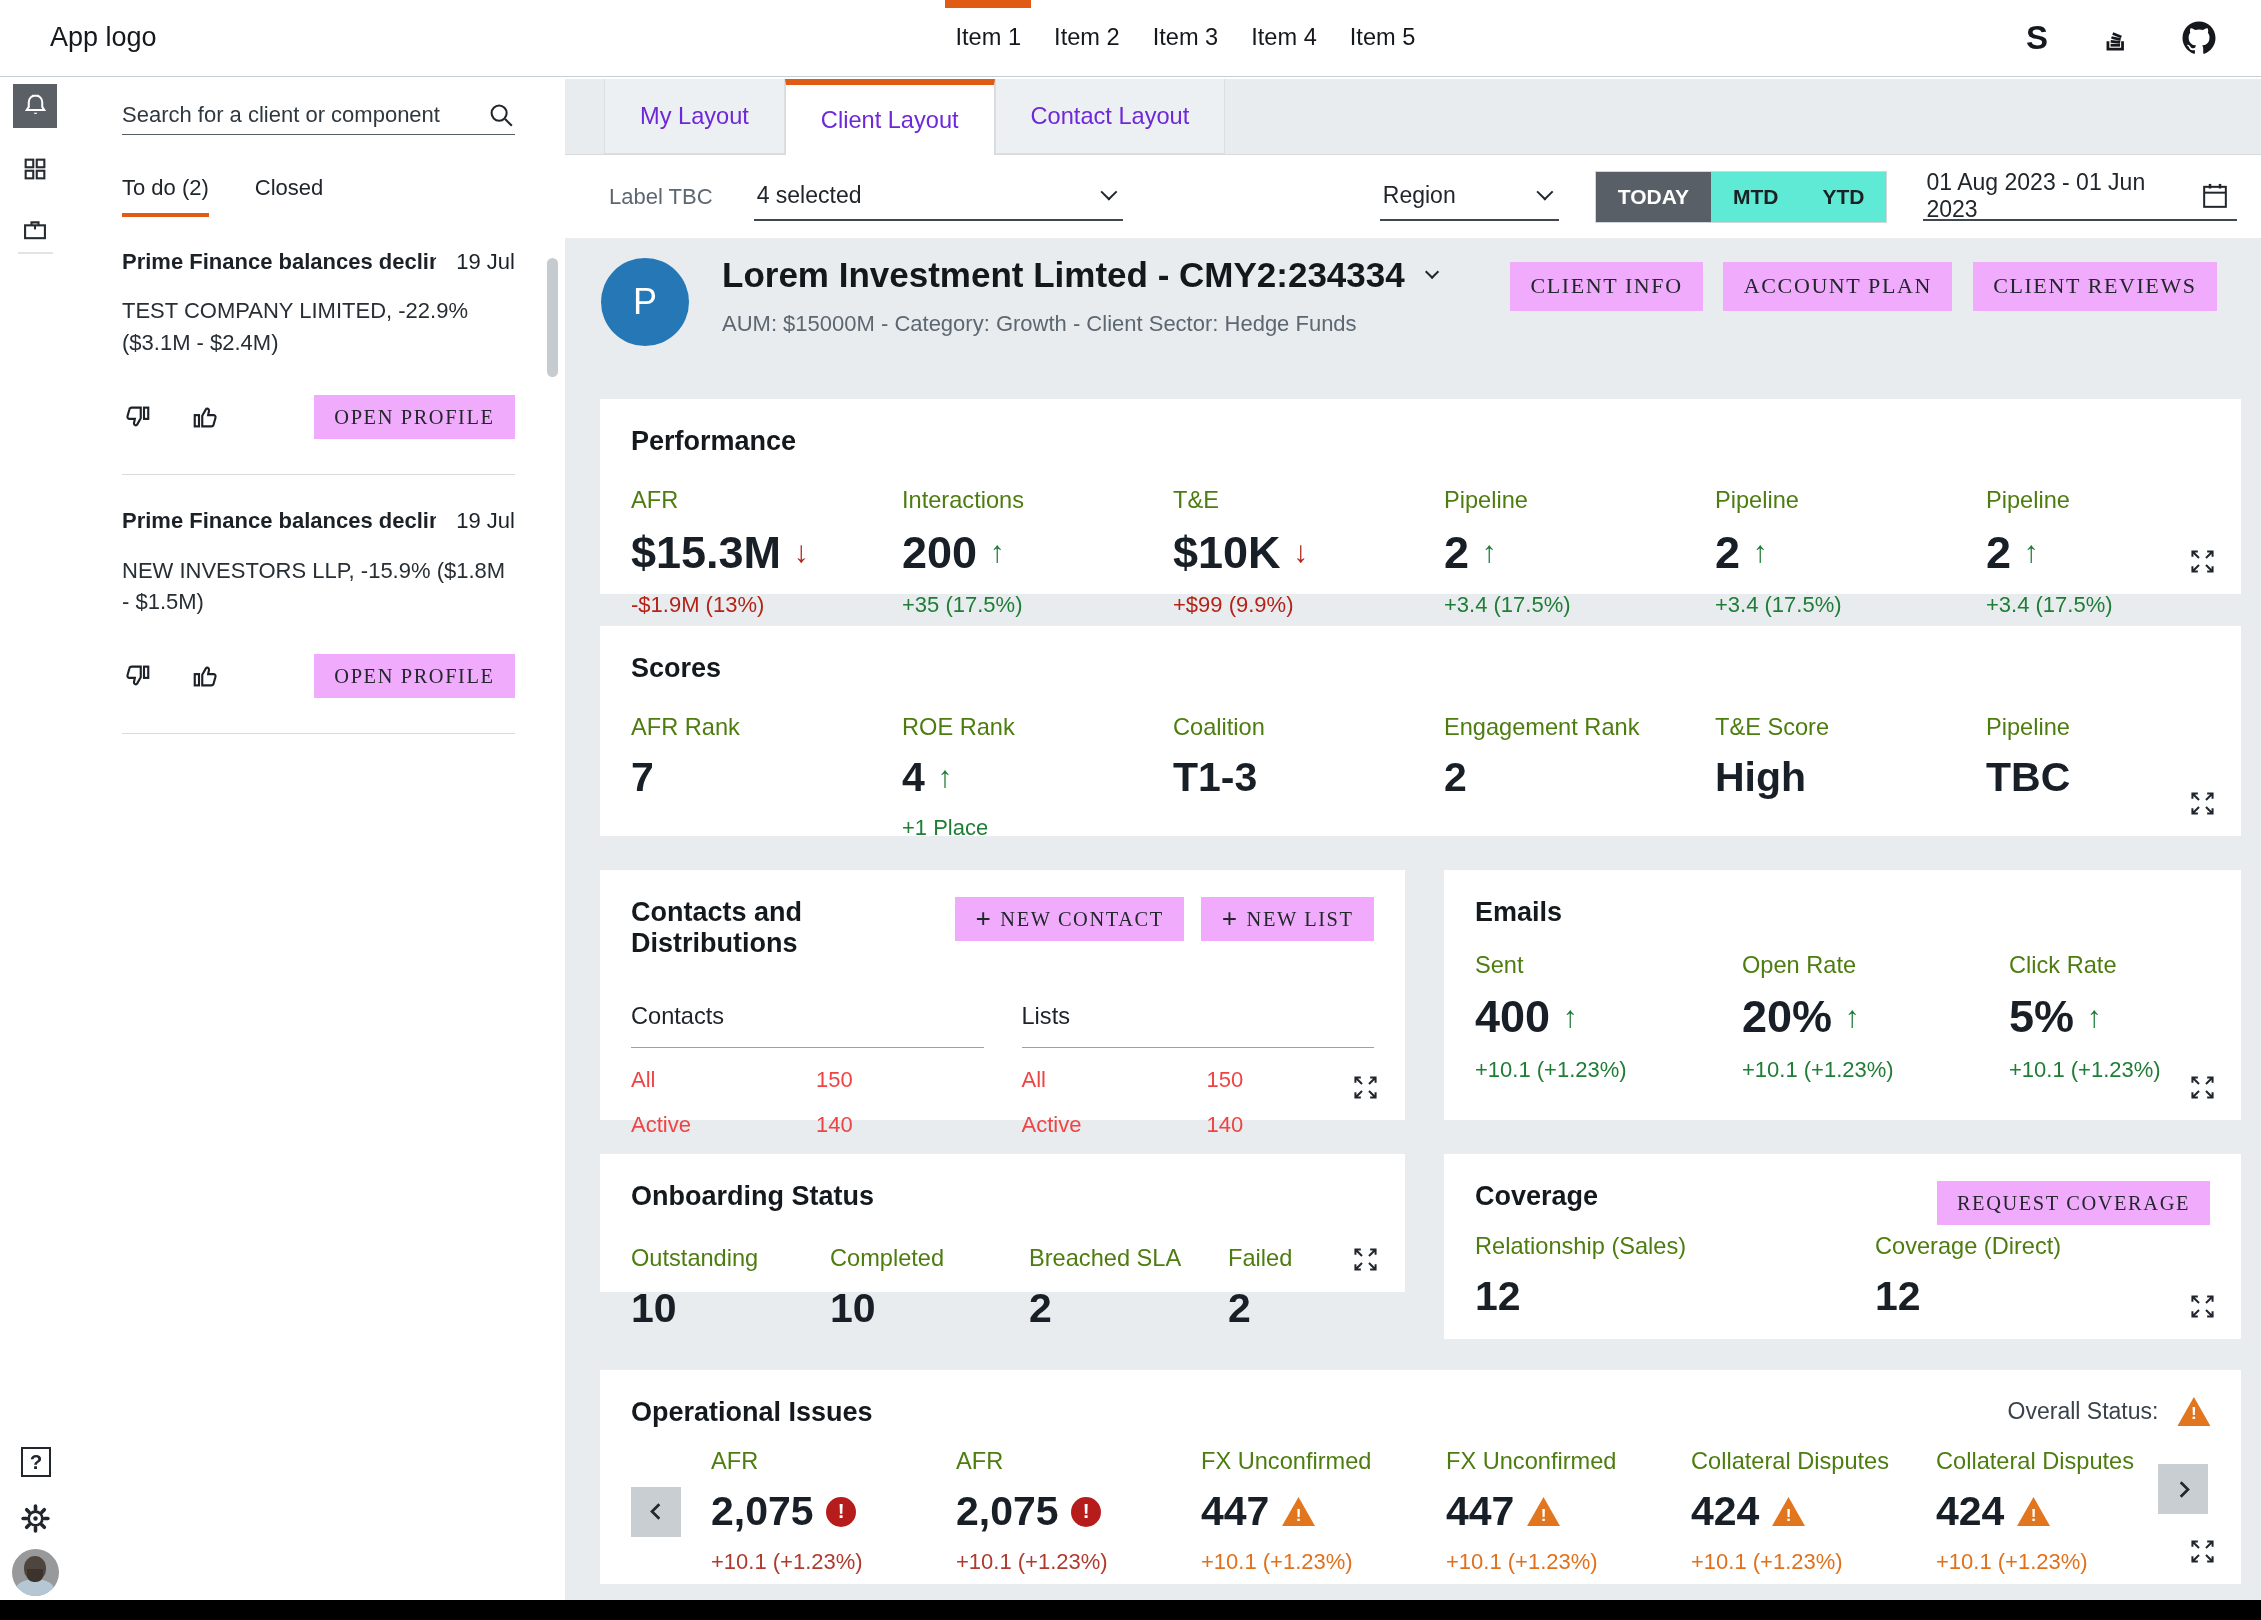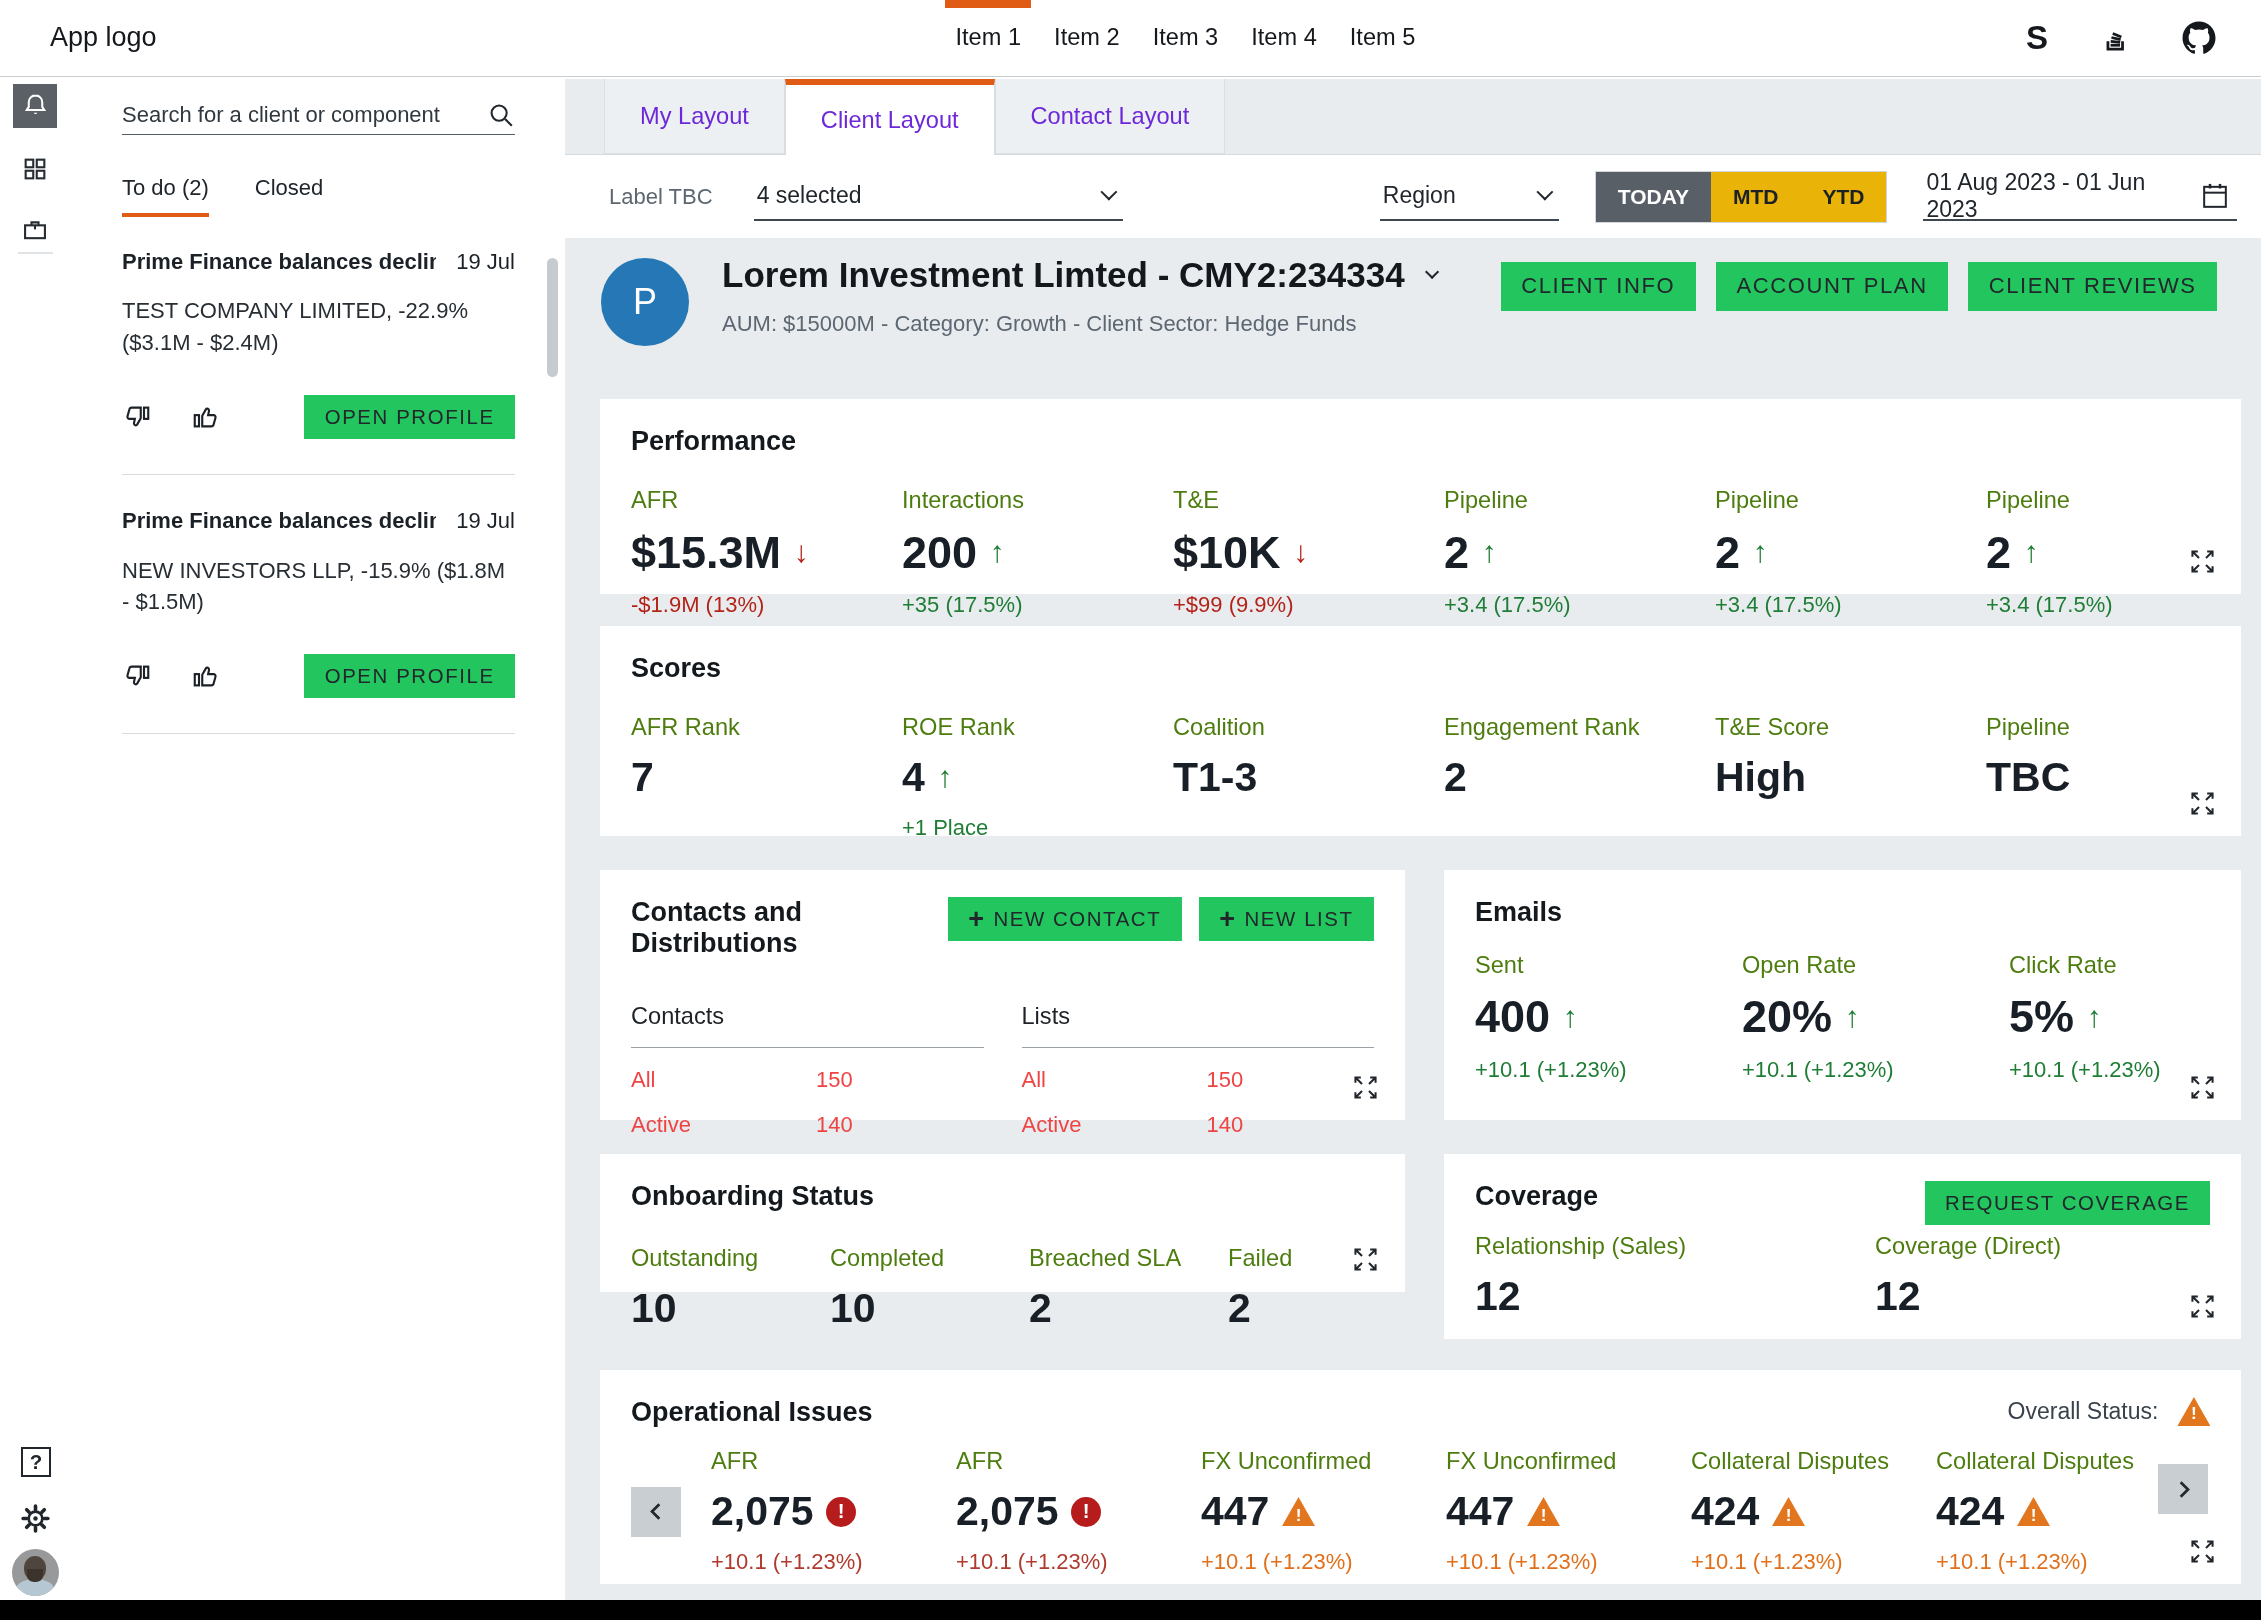--- a/index.html
+++ b/index.html
@@ -40,32 +40,32 @@
   .ncard .ntitle-row { display:flex; justify-content:space-between; align-items:baseline; }
   .ncard .ntitle { font-size:22px; font-weight:700; color:#1b2127; white-space:nowrap; overflow:hidden; max-width:314px; }
   .ncard .ndate { font-size:22px; color:#1b2127; }
   .ncard .nbody { margin-top:20.4px; font-size:22px; line-height:1.45; color:#272e34; }
   .ncard .nactions { margin-top:36px; display:flex; align-items:center; justify-content:space-between; }
   .thumbs { display:flex; gap:39px; color:#1b2127; }
   .ncard .ndivider { margin-top:35px; border-top:1.6px solid #d8dcdf; }
   .ncard + .ncard { margin-top:33px; }
   .scroll-thumb { position:absolute; right:7.9px; top:179px; width:11px; height:119px; border-radius:6.3px; background:#c6cbd0; }
 
-  .btn-gray { display:inline-flex; align-items:center; justify-content:center; background:#22c55e; color:#22272c; border:none; font-family:Liberation Sans, sans-serif; font-size:20.4px; letter-spacing:1.6px; height:44px; padding:0 20.4px; white-space:nowrap; }
+  .btn-gray { display:inline-flex; align-items:center; justify-content:center; background:#f0abfc; color:#22272c; border:none; font-family:Liberation Serif, serif; font-size:20.4px; letter-spacing:1.6px; height:44px; padding:0 20.4px; white-space:nowrap; }
 
   
   .main { position:absolute; left:565px; top:79px; width:1696px; height:1521px; background:#e8ecef; }
   .ltabs { position:absolute; top:0; left:0; right:0; height:76px; border-bottom:1.6px solid #d7dbde; display:flex; padding-left:39px; }
   .ltab { display:flex; align-items:center; padding:0 35px; font-size:23.6px; color:#6d28d9; background:#edf0f2; border:1.6px solid #dcdfe2; border-top:none; }
   .ltab.active { background:#fff; border:1.6px solid #d7dbde; border-top:6.3px solid #e05c15; border-bottom:none; margin-bottom:-1.6px; }
   .filterbar { position:absolute; top:76px; left:0; right:0; height:83px; background:#fff; display:flex; align-items:center; padding:0 23.6px 0 44px; }
   .flabel { font-size:22px; color:#5d6771; margin-right:41px; }
   .uctl { border-bottom:2.4px solid #3f4750; height:49px; display:flex; align-items:center; justify-content:space-between; font-size:23px; color:#20262c; padding:0 7.9px 0 3.1px; }
   .cdown { width:11.8px; height:11.8px; border-right:2.4px solid #20262c; border-bottom:2.4px solid #20262c; transform:rotate(45deg); margin-top:-6.3px; }
-  .seg { display:flex; border:1.6px solid #d2d6da; background:#eab308; height:52px; align-items:stretch; margin:0 36px; }
+  .seg { display:flex; border:1.6px solid #d2d6da; background:#5eead4; height:52px; align-items:stretch; margin:0 36px; }
   .seg .seg-btn { display:flex; align-items:center; font-size:21px; font-weight:700; padding:0 22px; color:#1c2126; background:transparent; border:none; font-family:inherit; }
   .seg .seg-btn.active { background:#585f66; color:#fff; }
 
   .clienthead { position:absolute; top:159px; left:0; right:0; height:141px; }
   .cavatar { position:absolute; left:36px; top:20.4px; width:88px; height:88px; border-radius:50%; background:#2578b5; color:#fff; font-size:36px; display:flex; align-items:center; justify-content:center; }
   .cname-block { position:absolute; left:157px; top:17.3px; }
   .cname { font-size:35px; font-weight:600; color:#14181c; display:flex; align-items:center; gap:22px; }
   .cname .cdown { width:10.2px; height:10.2px; border-width:2px; }
   .cmeta { margin-top:15.7px; font-size:22px; color:#5d6771; }
   .cbtns { position:absolute; right:44px; top:23.6px; display:flex; gap:20.4px; }

